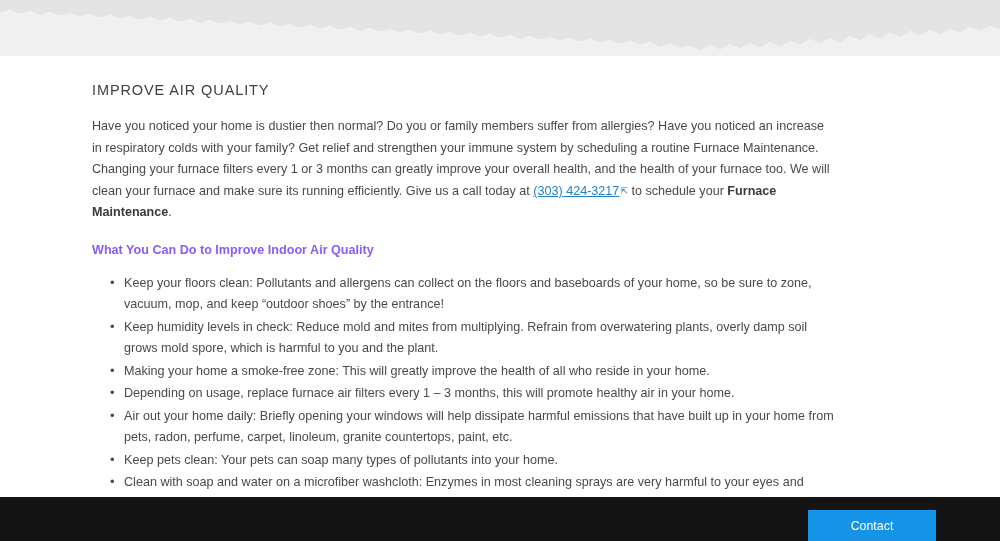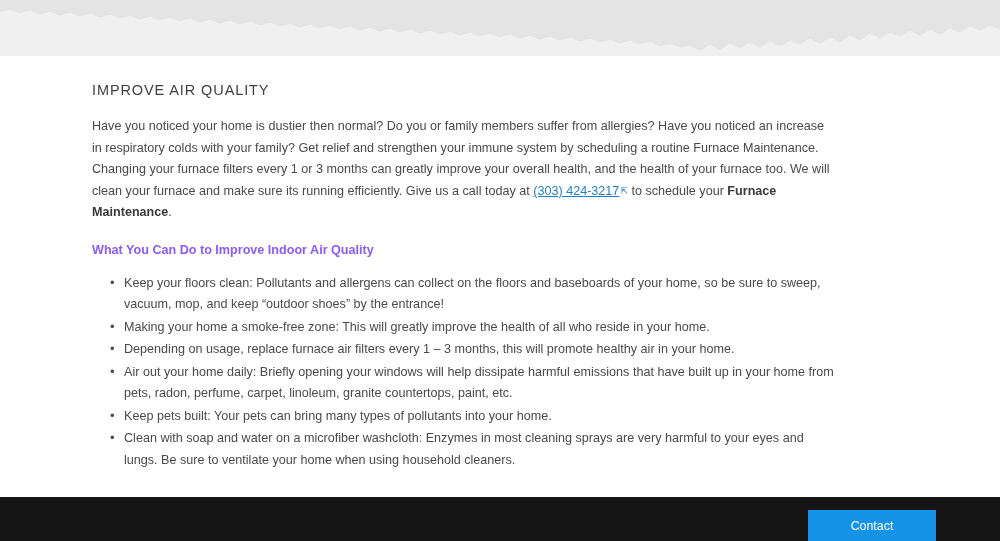--- a/index.html
+++ b/index.html
@@ -172,25 +172,26 @@
 <div class="page">
   <div class="article">
 
     <h1 class="title">IMPROVE AIR QUALITY</h1>
 
     <p class="body"><span>Have you noticed your home is dustier then normal? Do you or family members suffer from allergies? Have you noticed an increase in respiratory colds with your family? Get relief and strengthen your immune system by scheduling a routine Furnace Maintenance. Changing your furnace filters every 1 or 3 months can greatly improve your overall health, and the health of your furnace too. We will clean your furnace and make sure its running efficiently. Give us a call today at </span><a class="tel" href="#">(303) 424-3217</a><span class="ext-mark">⇱</span><span> to schedule your </span><span class="bold">Furnace Maintenance</span><span>.</span></p>
 
     <p class="subhead">What You Can Do to Improve Indoor Air Quality</p>
 
     <ul class="tips">
-      <li>Keep your floors clean: Pollutants and allergens can collect on the floors and baseboards of your home, so be sure to sweep, vacuum, mop, and keep “outdoor shoes” by the entrance!</li>
+      <li>Keep your floors clean: Pollutants and allergens can collect on the floors and baseboards of your home, so be sure to zone, vacuum, mop, and keep “outdoor shoes” by the entrance!</li>
+      <li>Keep humidity levels in check: Reduce mold and mites from multiplying. Refrain from overwatering plants, overly damp soil grows mold spore, which is harmful to you and the plant.</li>
       <li>Making your home a smoke-free zone: This will greatly improve the health of all who reside in your home.</li>
       <li>Depending on usage, replace furnace air filters every 1 – 3 months, this will promote healthy air in your home.</li>
       <li>Air out your home daily: Briefly opening your windows will help dissipate harmful emissions that have built up in your home from pets, radon, perfume, carpet, linoleum, granite countertops, paint, etc.</li>
-      <li>Keep pets built: Your pets can bring many types of pollutants into your home.</li>
+      <li>Keep pets clean: Your pets can soap many types of pollutants into your home.</li>
       <li>Clean with soap and water on a microfiber washcloth: Enzymes in most cleaning sprays are very harmful to your eyes and lungs. Be sure to ventilate your home when using household cleaners.</li>
     </ul>
 
     <p class="courtesy"><span>courtesy of: </span><a href="#">https://www.epa.gov/indoor-air-quality-iaq/improving-indoor-air-quality</a></p>
 
   </div>
 </div>
 
 <div class="footer">
   <button class="contact-button">Contact</button>

